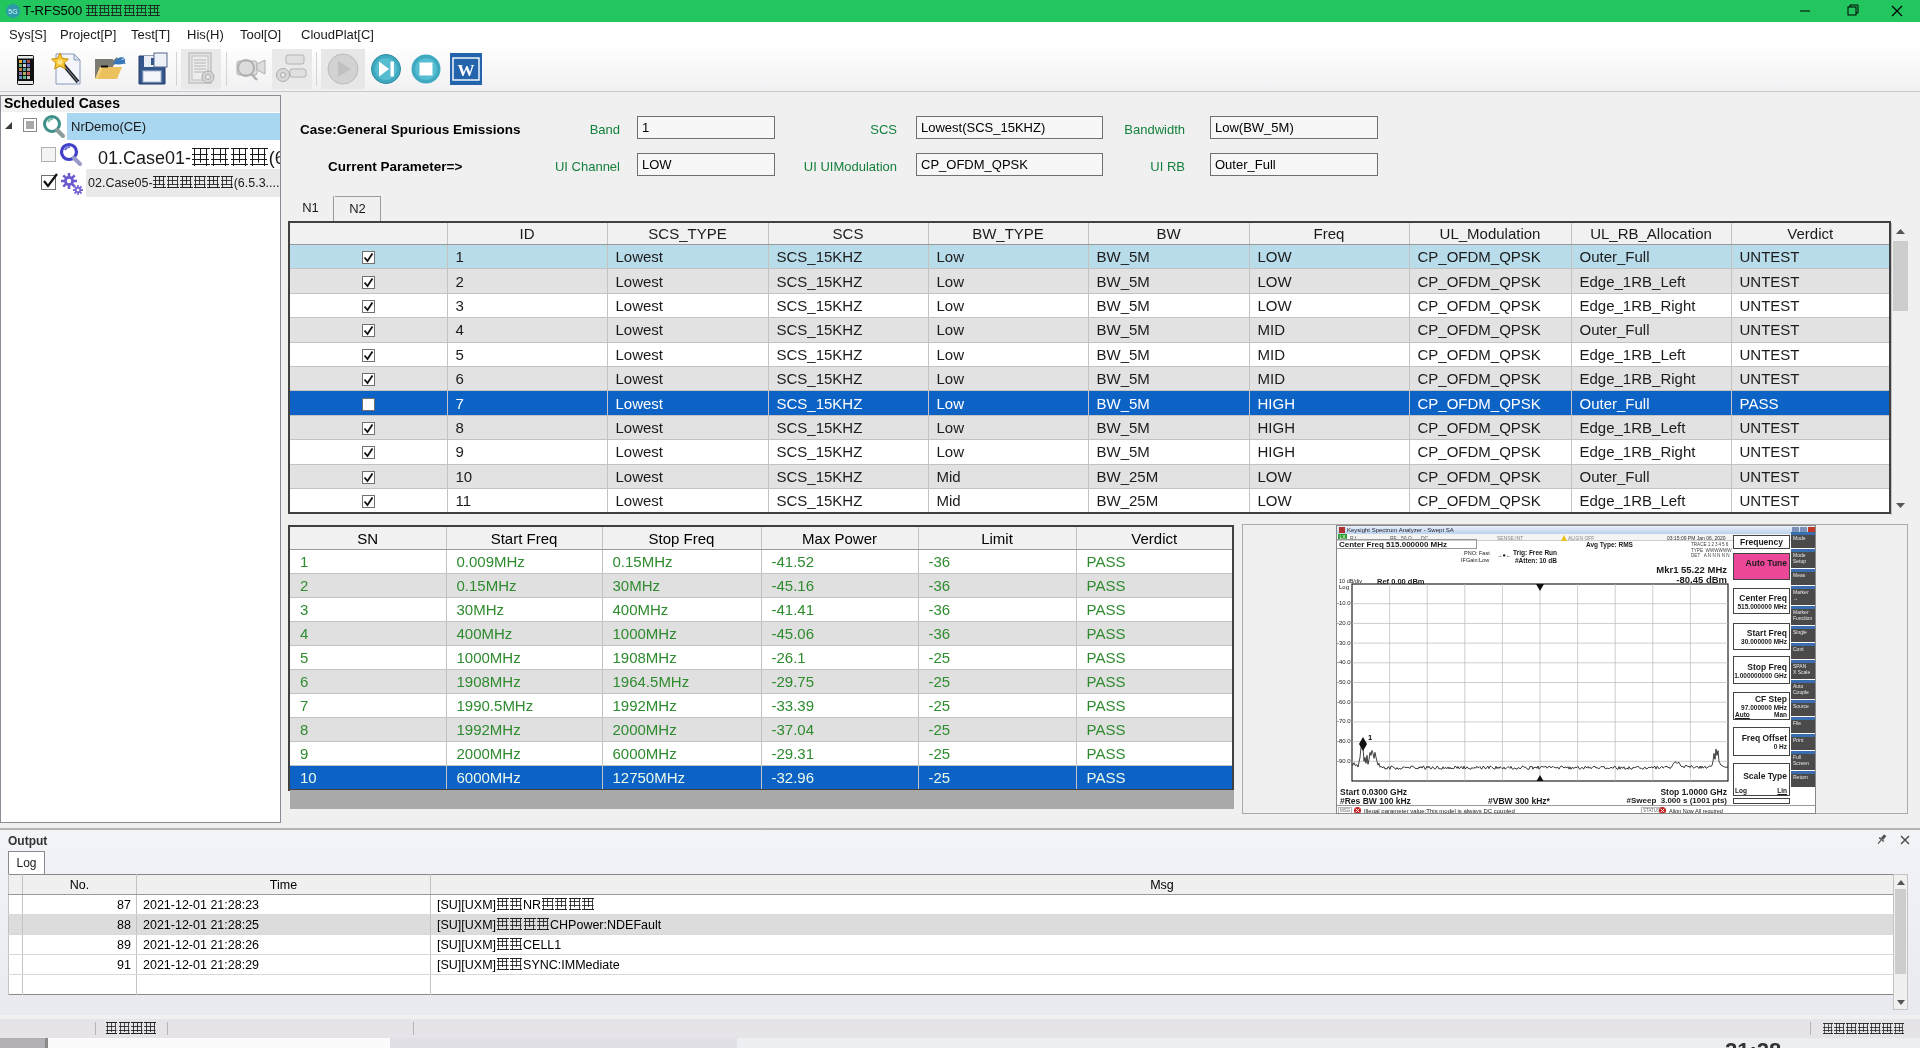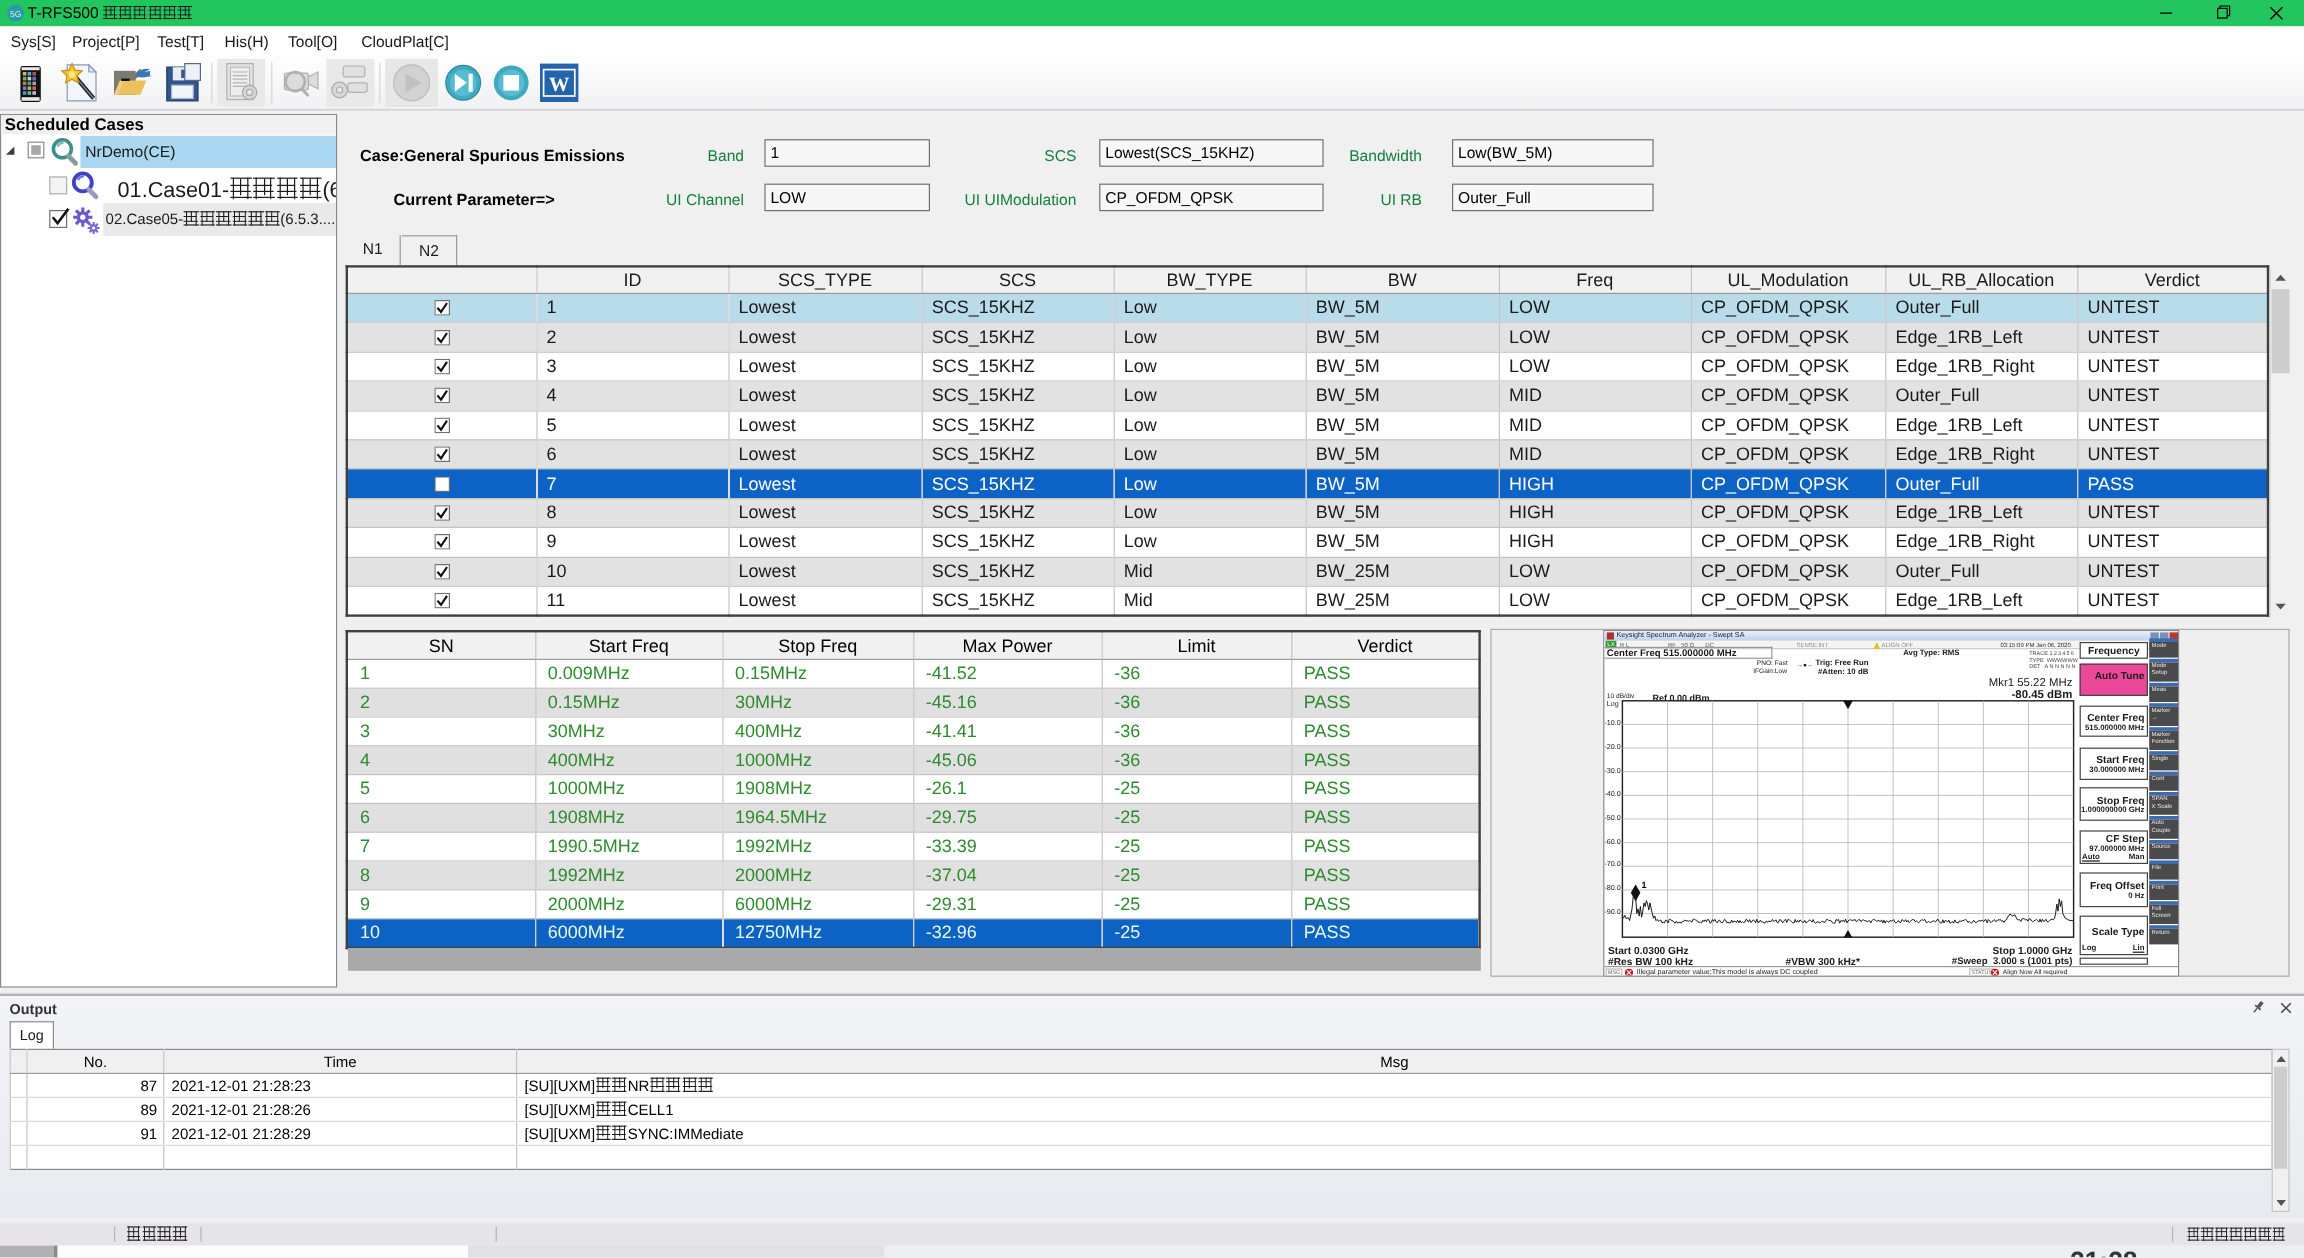--- a/index.html
+++ b/index.html
@@ -596,21 +596,21 @@
   <div class="abs" style="left:330px;top:1px;color:#333">03:15:09 PM Jan 06, 2020</div>
  </div>
  <div class="abs" style="left:0px;top:13px;width:140px;height:10px;border:1px solid #999;border-left:none;font-size:8px;font-weight:bold;line-height:10px;padding-left:2px;white-space:nowrap">Center Freq 515.000000 MHz</div>
  <div class="abs" style="left:249px;top:15px;font-size:6.5px;font-weight:bold">Avg Type: RMS</div>
  <div class="abs" style="left:354px;top:16px;font-size:4.6px;color:#444;line-height:5.5px;white-space:nowrap">TRACE <span style="letter-spacing:1px">123456</span><br>TYPE&nbsp; WWWWWW<br>DET&nbsp;&nbsp; A N N N N N</div>
  <div class="abs" style="left:127px;top:24px;font-size:5.5px">PNO: Fast</div>
  <div class="abs" style="left:124px;top:31px;font-size:5.5px">IFGain:Low</div>
  <div class="abs" style="left:160px;top:26px;font-size:5.5px">→●←</div>
  <div class="abs" style="left:176px;top:23px;font-size:6.5px;font-weight:bold">Trig: Free Run</div>
  <div class="abs" style="left:178px;top:31px;font-size:6.5px;font-weight:bold">#Atten: 10 dB</div>
- <div class="abs" style="right:88px;top:38px;font-size:9.5px;font-weight:normal">Mkr1 55.22 MHz</div>
+ <div class="abs" style="right:88px;top:38px;font-size:9.5px;font-weight:bold">Mkr1 55.22 MHz</div>
  <div class="abs" style="right:88px;top:48px;font-size:9.5px;font-weight:bold">-80.45 dBm</div>
  <div class="abs" style="left:2px;top:52px;font-size:5.5px">10 dB/div</div>
  <div class="abs" style="left:40px;top:51px;font-size:7.5px;font-weight:bold">Ref 0.00 dBm</div>
  <div class="abs" style="left:2px;top:58px;font-size:6px">Log</div>
  <div class="abs" style="left:0px;top:74px;width:13px;text-align:right;font-size:6px">-10.0</div>
     <div class="abs" style="left:0px;top:94px;width:13px;text-align:right;font-size:6px">-20.0</div>
     <div class="abs" style="left:0px;top:114px;width:13px;text-align:right;font-size:6px">-30.0</div>
     <div class="abs" style="left:0px;top:133px;width:13px;text-align:right;font-size:6px">-40.0</div>
     <div class="abs" style="left:0px;top:153px;width:13px;text-align:right;font-size:6px">-50.0</div>
     <div class="abs" style="left:0px;top:173px;width:13px;text-align:right;font-size:6px">-60.0</div>
@@ -788,20 +788,26 @@
           <th>No.</th>
           <th>Time</th>
           <th>Msg</th>
         </tr>
  <tr class="">
           <td></td>
           <td style="text-align:right;padding-right:5px">87</td>
           <td style="padding-left:6px">2021-12-01 21:28:23</td>
           <td style="padding-left:6px">[SU][UXM]<i class="cj"></i><i class="cj"></i>NR<i class="cj"></i><i class="cj"></i><i class="cj"></i><i class="cj"></i></td>
         </tr>
+        <tr class="g">
+          <td></td>
+          <td style="text-align:right;padding-right:5px">88</td>
+          <td style="padding-left:6px">2021-12-01 21:28:25</td>
+          <td style="padding-left:6px">[SU][UXM]<i class="cj"></i><i class="cj"></i><i class="cj"></i><i class="cj"></i>CHPower:NDEFault</td>
+        </tr>
         <tr class="">
           <td></td>
           <td style="text-align:right;padding-right:5px">89</td>
           <td style="padding-left:6px">2021-12-01 21:28:26</td>
           <td style="padding-left:6px">[SU][UXM]<i class="cj"></i><i class="cj"></i>CELL1</td>
         </tr>
         <tr class="">
           <td></td>
           <td style="text-align:right;padding-right:5px">91</td>
           <td style="padding-left:6px">2021-12-01 21:28:29</td>

